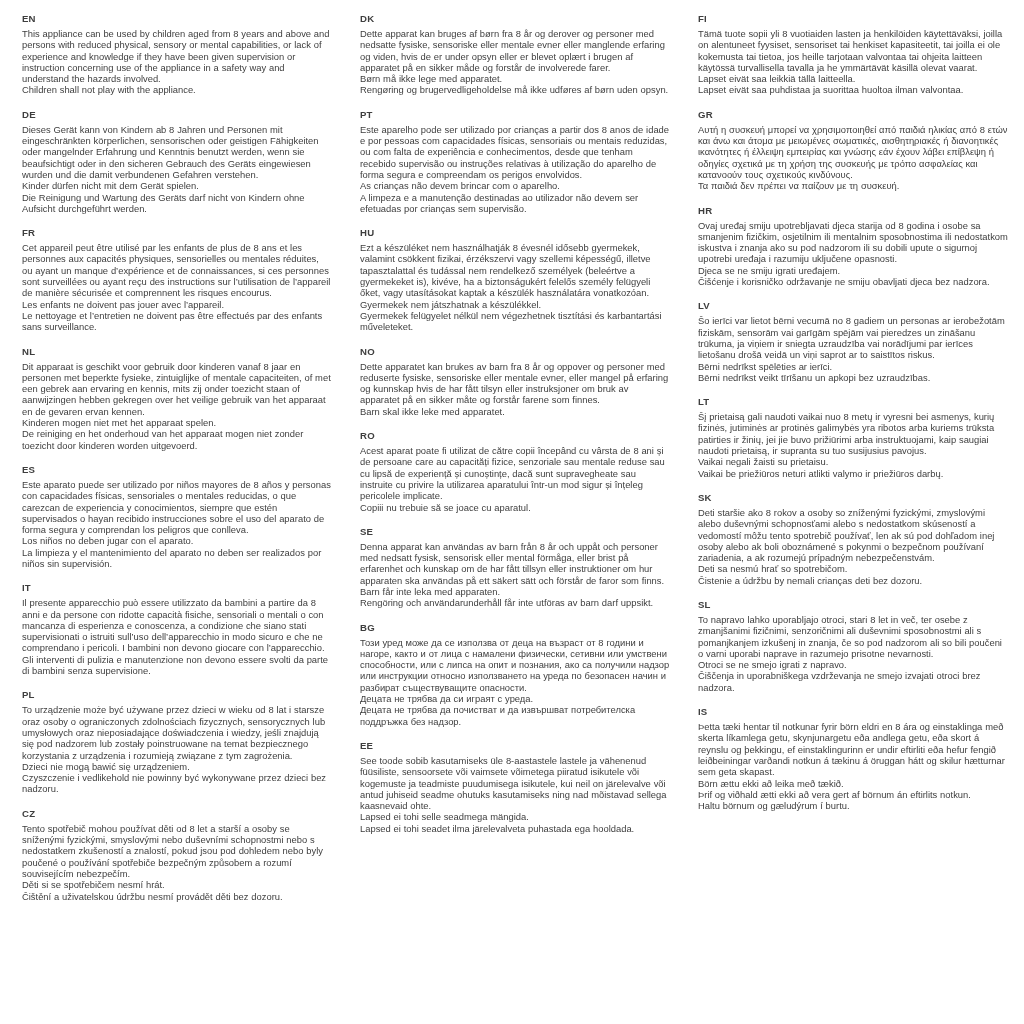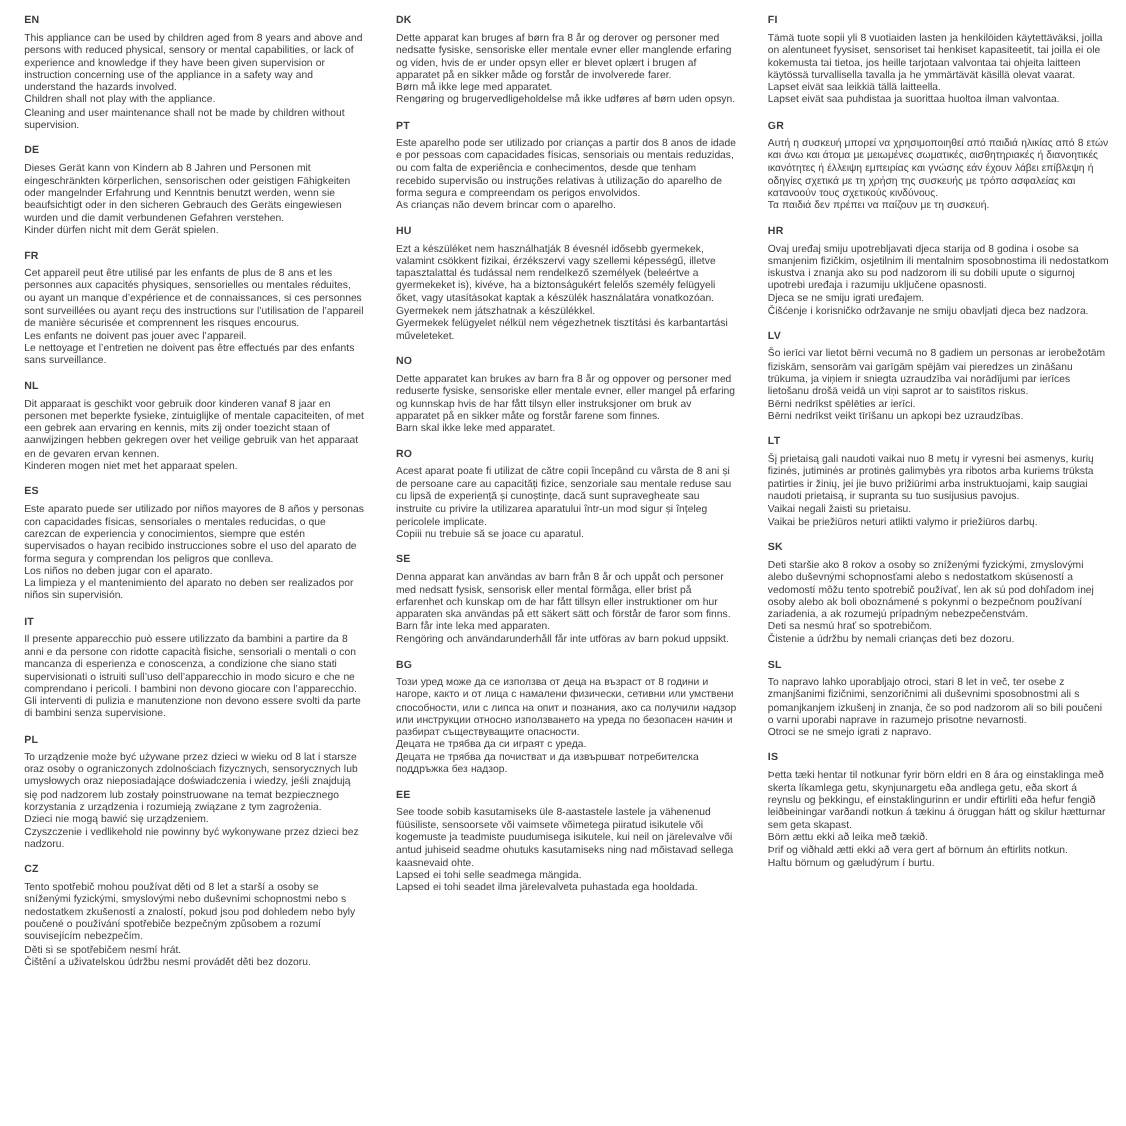--- a/index.html
+++ b/index.html
@@ -41,37 +41,38 @@
 </style>
 </head>
 <body>
 
 <div class="page">
   <div class="col">
       <section class="lang">
         <h3 class="code">EN</h3>
         <p class="para">This appliance can be used by children aged from 8 years and above and persons with reduced physical, sensory or mental capabilities, or lack of experience and knowledge if they have been given supervision or instruction concerning use of the appliance in a safety way and understand the hazards involved.</p>
         <p class="para">Children shall not play with the appliance.</p>
-        <p class="para">Cleaning and user maintenance shall not be made by children without supervision.</p>
       </section>
       <section class="lang">
         <h3 class="code">DE</h3>
         <p class="para">Dieses Gerät kann von Kindern ab 8 Jahren und Personen mit eingeschränkten körperlichen, sensorischen oder geistigen Fähigkeiten oder mangelnder Erfahrung und Kenntnis benutzt werden, wenn sie beaufsichtigt oder in den sicheren Gebrauch des Geräts eingewiesen wurden und die damit verbundenen Gefahren verstehen.</p>
         <p class="para">Kinder dürfen nicht mit dem Gerät spielen.</p>
+        <p class="para">Die Reinigung und Wartung des Geräts darf nicht von Kindern ohne Aufsicht durchgeführt werden.</p>
       </section>
       <section class="lang">
         <h3 class="code">FR</h3>
         <p class="para">Cet appareil peut être utilisé par les enfants de plus de 8 ans et les personnes aux capacités physiques, sensorielles ou mentales réduites, ou ayant un manque d’expérience et de connaissances, si ces personnes sont surveillées ou ayant reçu des instructions sur l’utilisation de l’appareil de manière sécurisée et comprennent les risques encourus.</p>
         <p class="para">Les enfants ne doivent pas jouer avec l’appareil.</p>
         <p class="para">Le nettoyage et l’entretien ne doivent pas être effectués par des enfants sans surveillance.</p>
       </section>
       <section class="lang">
         <h3 class="code">NL</h3>
         <p class="para">Dit apparaat is geschikt voor gebruik door kinderen vanaf 8 jaar en personen met beperkte fysieke, zintuiglijke of mentale capaciteiten, of met een gebrek aan ervaring en kennis, mits zij onder toezicht staan of aanwijzingen hebben gekregen over het veilige gebruik van het apparaat en de gevaren ervan kennen.</p>
         <p class="para">Kinderen mogen niet met het apparaat spelen.</p>
+        <p class="para">De reiniging en het onderhoud van het apparaat mogen niet zonder toezicht door kinderen worden uitgevoerd.</p>
       </section>
       <section class="lang">
         <h3 class="code">ES</h3>
         <p class="para">Este aparato puede ser utilizado por niños mayores de 8 años y personas con capacidades físicas, sensoriales o mentales reducidas, o que carezcan de experiencia y conocimientos, siempre que estén supervisados o hayan recibido instrucciones sobre el uso del aparato de forma segura y comprendan los peligros que conlleva.</p>
         <p class="para">Los niños no deben jugar con el aparato.</p>
         <p class="para">La limpieza y el mantenimiento del aparato no deben ser realizados por niños sin supervisión.</p>
       </section>
       <section class="lang">
         <h3 class="code">IT</h3>
         <p class="para">Il presente apparecchio può essere utilizzato da bambini a partire da 8 anni e da persone con ridotte capacità fisiche, sensoriali o mentali o con mancanza di esperienza e conoscenza, a condizione che siano stati supervisionati o istruiti sull’uso dell’apparecchio in modo sicuro e che ne comprendano i pericoli. I bambini non devono giocare con l’apparecchio.</p>
@@ -94,20 +95,21 @@
       <section class="lang">
         <h3 class="code">DK</h3>
         <p class="para">Dette apparat kan bruges af børn fra 8 år og derover og personer med nedsatte fysiske, sensoriske eller mentale evner eller manglende erfaring og viden, hvis de er under opsyn eller er blevet oplært i brugen af apparatet på en sikker måde og forstår de involverede farer.</p>
         <p class="para">Børn må ikke lege med apparatet.</p>
         <p class="para">Rengøring og brugervedligeholdelse må ikke udføres af børn uden opsyn.</p>
       </section>
       <section class="lang">
         <h3 class="code">PT</h3>
         <p class="para">Este aparelho pode ser utilizado por crianças a partir dos 8 anos de idade e por pessoas com capacidades físicas, sensoriais ou mentais reduzidas, ou com falta de experiência e conhecimentos, desde que tenham recebido supervisão ou instruções relativas à utilização do aparelho de forma segura e compreendam os perigos envolvidos.</p>
         <p class="para">As crianças não devem brincar com o aparelho.</p>
+        <p class="para">A limpeza e a manutenção destinadas ao utilizador não devem ser efetuadas por crianças sem supervisão.</p>
       </section>
       <section class="lang">
         <h3 class="code">HU</h3>
         <p class="para">Ezt a készüléket nem használhatják 8 évesnél idősebb gyermekek, valamint csökkent fizikai, érzékszervi vagy szellemi képességű, illetve tapasztalattal és tudással nem rendelkező személyek (beleértve a gyermekeket is), kivéve, ha a biztonságukért felelős személy felügyeli őket, vagy utasításokat kaptak a készülék használatára vonatkozóan.</p>
         <p class="para">Gyermekek nem játszhatnak a készülékkel.</p>
         <p class="para">Gyermekek felügyelet nélkül nem végezhetnek tisztítási és karbantartási műveleteket.</p>
       </section>
       <section class="lang">
         <h3 class="code">NO</h3>
         <p class="para">Dette apparatet kan brukes av barn fra 8 år og oppover og personer med reduserte fysiske, sensoriske eller mentale evner, eller mangel på erfaring og kunnskap hvis de har fått tilsyn eller instruksjoner om bruk av apparatet på en sikker måte og forstår farene som finnes.</p>
@@ -115,21 +117,21 @@
       </section>
       <section class="lang">
         <h3 class="code">RO</h3>
         <p class="para">Acest aparat poate fi utilizat de către copii începând cu vârsta de 8 ani și de persoane care au capacități fizice, senzoriale sau mentale reduse sau cu lipsă de experiență și cunoștințe, dacă sunt supravegheate sau instruite cu privire la utilizarea aparatului într-un mod sigur și înțeleg pericolele implicate.</p>
         <p class="para">Copiii nu trebuie să se joace cu aparatul.</p>
       </section>
       <section class="lang">
         <h3 class="code">SE</h3>
         <p class="para">Denna apparat kan användas av barn från 8 år och uppåt och personer med nedsatt fysisk, sensorisk eller mental förmåga, eller brist på erfarenhet och kunskap om de har fått tillsyn eller instruktioner om hur apparaten ska användas på ett säkert sätt och förstår de faror som finns.</p>
         <p class="para">Barn får inte leka med apparaten.</p>
-        <p class="para">Rengöring och användarunderhåll får inte utföras av barn pokud uppsikt.</p>
+        <p class="para">Rengöring och användarunderhåll får inte utföras av barn darf uppsikt.</p>
       </section>
       <section class="lang">
         <h3 class="code">BG</h3>
         <p class="para">Този уред може да се използва от деца на възраст от 8 години и нагоре, както и от лица с намалени физически, сетивни или умствени способности, или с липса на опит и познания, ако са получили надзор или инструкции относно използването на уреда по безопасен начин и разбират съществуващите опасности.</p>
         <p class="para">Децата не трябва да си играят с уреда.</p>
         <p class="para">Децата не трябва да почистват и да извършват потребителска поддръжка без надзор.</p>
       </section>
       <section class="lang">
         <h3 class="code">EE</h3>
         <p class="para">See toode sobib kasutamiseks üle 8-aastastele lastele ja vähenenud füüsiliste, sensoorsete või vaimsete võimetega piiratud isikutele või kogemuste ja teadmiste puudumisega isikutele, kui neil on järelevalve või antud juhiseid seadme ohutuks kasutamiseks ning nad mõistavad sellega kaasnevaid ohte.</p>
@@ -170,20 +172,21 @@
       <section class="lang">
         <h3 class="code">SK</h3>
         <p class="para">Deti staršie ako 8 rokov a osoby so zníženými fyzickými, zmyslovými alebo duševnými schopnosťami alebo s nedostatkom skúseností a vedomostí môžu tento spotrebič používať, len ak sú pod dohľadom inej osoby alebo ak boli oboznámené s pokynmi o bezpečnom používaní zariadenia, a ak rozumejú prípadným nebezpečenstvám.</p>
         <p class="para">Deti sa nesmú hrať so spotrebičom.</p>
         <p class="para">Čistenie a údržbu by nemali crianças deti bez dozoru.</p>
       </section>
       <section class="lang">
         <h3 class="code">SL</h3>
         <p class="para">To napravo lahko uporabljajo otroci, stari 8 let in več, ter osebe z zmanjšanimi fizičnimi, senzoričnimi ali duševnimi sposobnostmi ali s pomanjkanjem izkušenj in znanja, če so pod nadzorom ali so bili poučeni o varni uporabi naprave in razumejo prisotne nevarnosti.</p>
         <p class="para">Otroci se ne smejo igrati z napravo.</p>
+        <p class="para">Čiščenja in uporabniškega vzdrževanja ne smejo izvajati otroci brez nadzora.</p>
       </section>
       <section class="lang">
         <h3 class="code">IS</h3>
         <p class="para">Þetta tæki hentar til notkunar fyrir börn eldri en 8 ára og einstaklinga með skerta líkamlega getu, skynjunargetu eða andlega getu, eða skort á reynslu og þekkingu, ef einstaklingurinn er undir eftirliti eða hefur fengið leiðbeiningar varðandi notkun á tækinu á öruggan hátt og skilur hætturnar sem geta skapast.</p>
         <p class="para">Börn ættu ekki að leika með tækið.</p>
         <p class="para">Þrif og viðhald ætti ekki að vera gert af börnum án eftirlits notkun.</p>
         <p class="para">Haltu börnum og gæludýrum í burtu.</p>
       </section>
     </div>
 </div>

